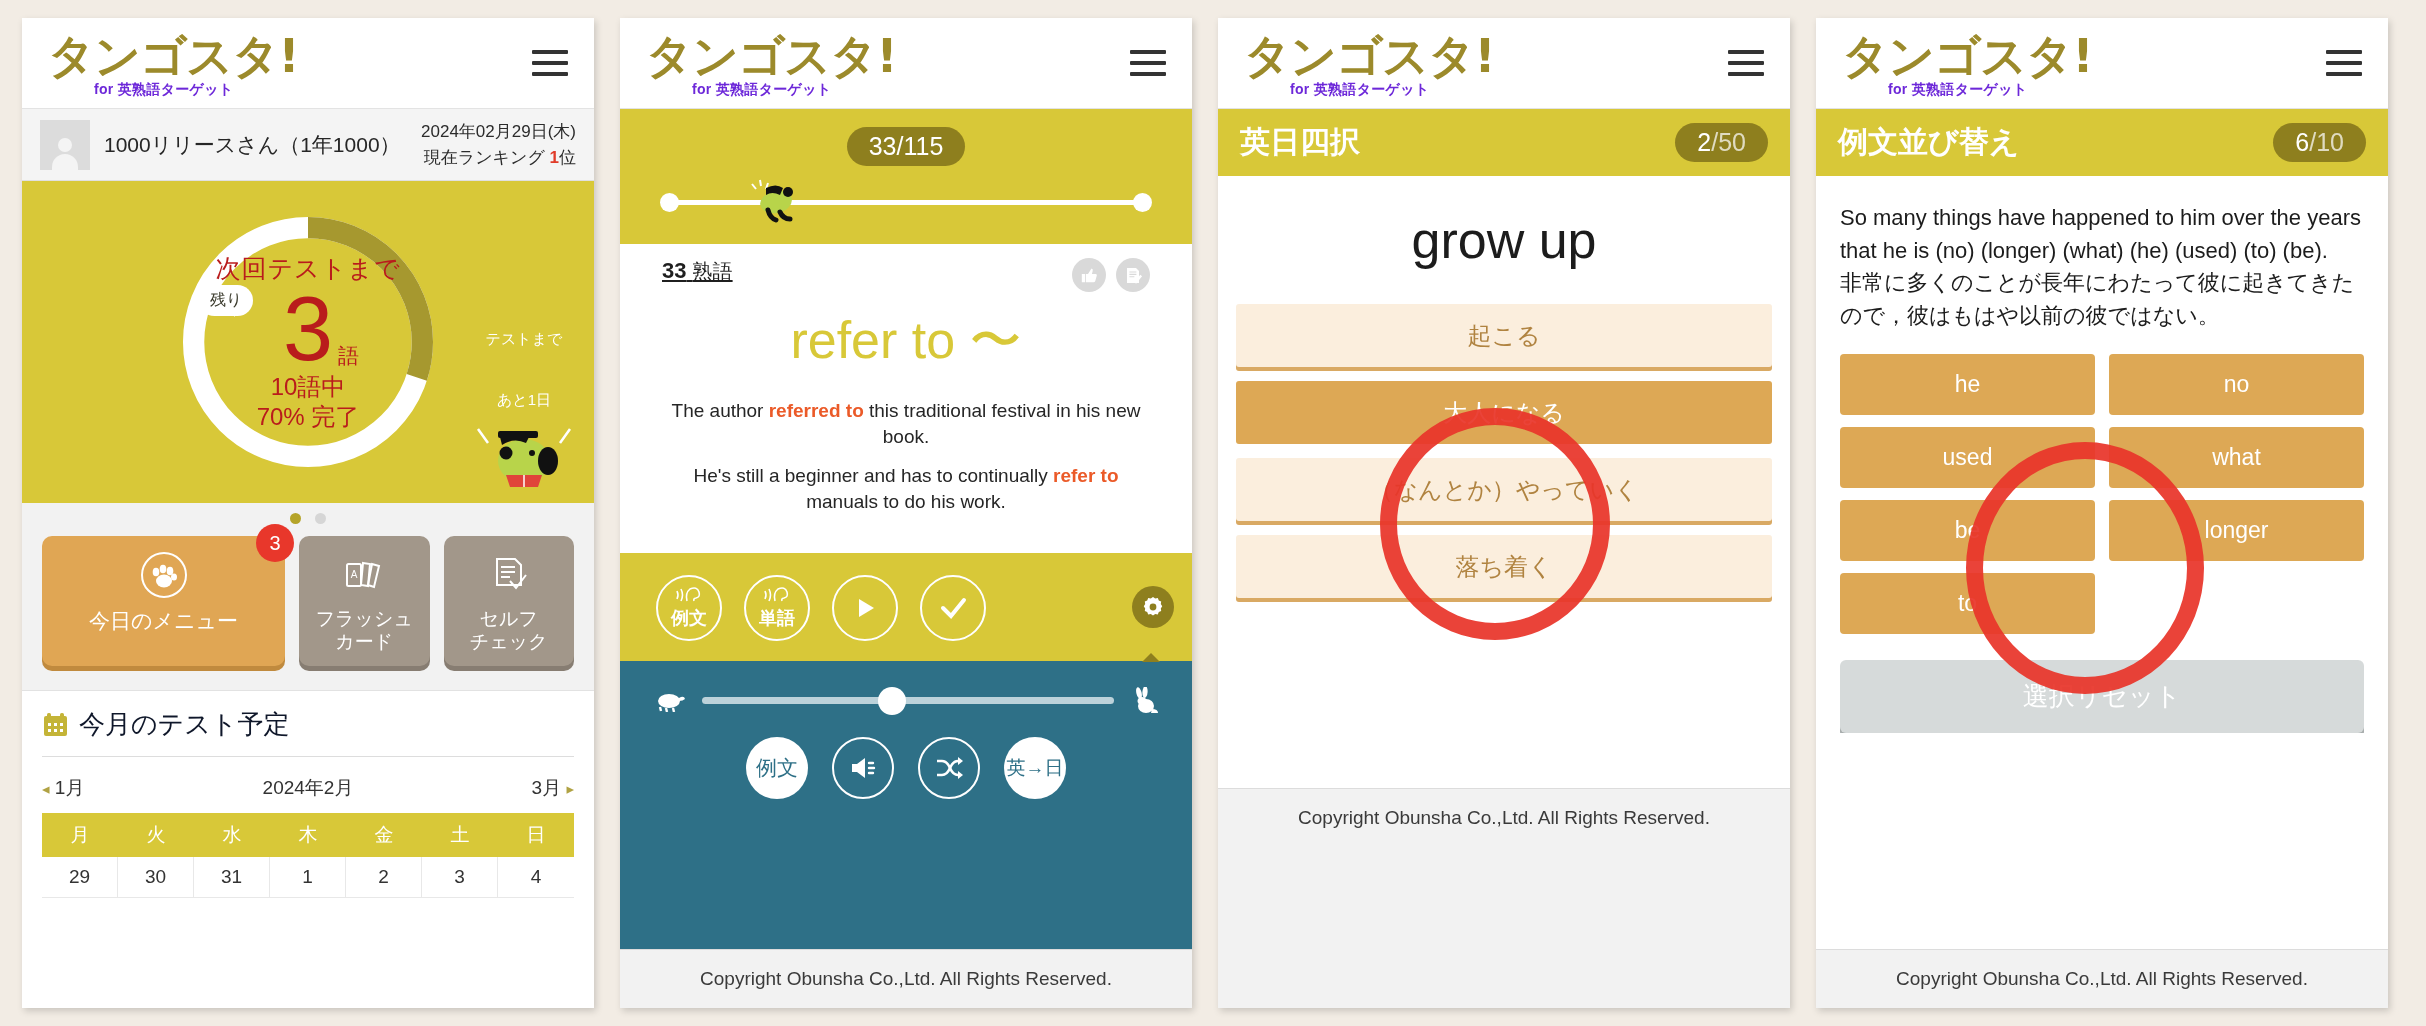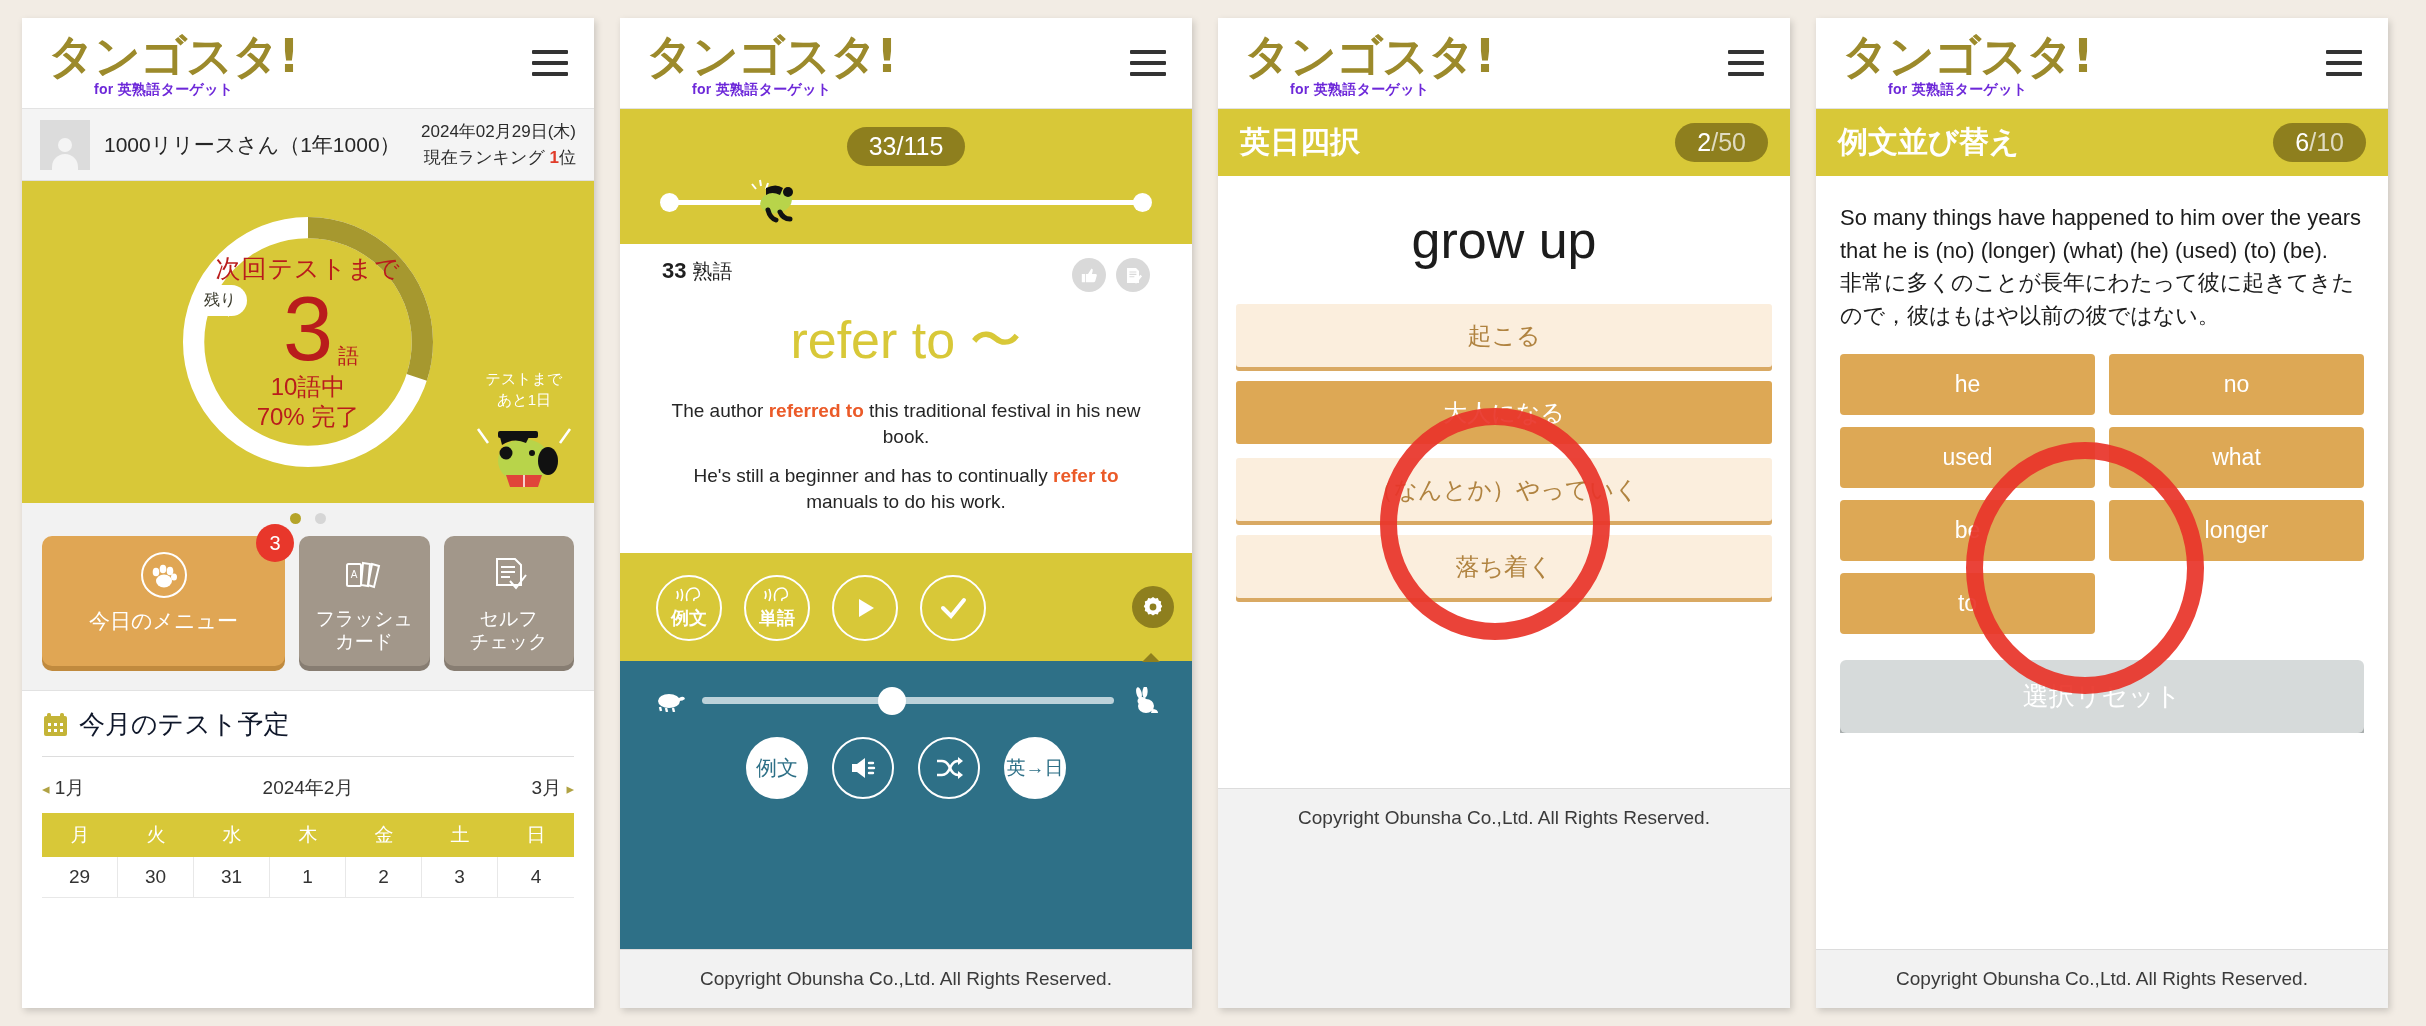--- a/index.html
+++ b/index.html
@@ -79,33 +79,33 @@
   .ring-inner {
     position: absolute; inset: 0;
     display: flex; flex-direction: column; align-items: center; justify-content: center;
     color: #b91c1c; text-align: center;
   }
   .ring-top { font-size: 25px; letter-spacing: 1px; margin-bottom: 2px; }
   .ring-big { font-size: 90px; font-weight: 300; line-height: .95; position: relative; }
   .ring-big small { font-size: 21px; font-weight: 400; position: absolute; bottom: 6px; right: -26px; }
   .ring-bot { font-size: 24px; line-height: 1.25; margin-top: 0; }
   .bubble {
-    position: absolute; left: 18px; top: 76px;
+    position: absolute; left: 24px; top: 76px;
     background: #fff; color: #3a3a2c; font-size: 16px;
     border-radius: 18px; padding: 5px 11px; font-weight: 500;
   }
   .bubble::after {
     content: ""; position: absolute; left: 54%; bottom: -8px;
     border: 7px solid transparent; border-top-color: #fff; border-right: 0;
   }
   .dog-note {
     position: absolute; right: 18px; bottom: 16px;
     text-align: center; color: #fff;
   }
-  .dog-note-t { font-size: 15px; line-height: 1.45; }
+  .dog-note-t { font-size: 15px; line-height: 1.45; margin-top: 40px; }
   .dog-svg { width: 104px; height: 78px; display: block; margin: -2px auto 0; }
 
   .dots { background: #f2f2f2; flex: 0 0 auto; padding: 10px 0 8px; display: flex; justify-content: center; gap: 14px; }
   .dot { width: 11px; height: 11px; border-radius: 50%; background: #d6d6d6; }
   .dot.on { background: #b5a429; }
 
   .menu-row {
     background: #f2f2f2; flex: 0 0 auto;
     display: flex; gap: 14px; padding: 4px 20px 24px 20px;
     border-bottom: 1px solid #e2e2e2;
@@ -155,21 +155,21 @@
   .track { position: absolute; left: 0; right: 0; top: 22px; height: 5px; background: #fff; }
   .knob { position: absolute; top: 15px; width: 19px; height: 19px; border-radius: 50%; background: #fff; }
   .knob.a { left: -4px; } .knob.b { right: -4px; }
   .runner { position: absolute; left: 17%; top: 0; width: 62px; height: 46px; }
 
   .card {
     background: #fff; margin: 0 22px; flex: 0 0 auto;
     padding: 14px 20px 24px; position: relative; min-height: 274px;
   }
   .card-top { display: flex; justify-content: space-between; align-items: flex-start; }
-  .card-num { font-size: 22px; color: #1f1f1f; }
+  .card-num { font-size: 22px; color: #1f1f1f; text-decoration: underline; }
   .card-num b { font-weight: 700; }
   .card-num span { font-size: 20px; }
   .card-acts { display: flex; gap: 10px; }
   .act-circle {
     width: 34px; height: 34px; border-radius: 50%; background: #d9d9d9;
     display: flex; align-items: center; justify-content: center; cursor: pointer;
   }
   .card-word {
     text-align: center; color: #d8c838; font-size: 52px;
     font-weight: 400; margin: 14px 0 22px;

